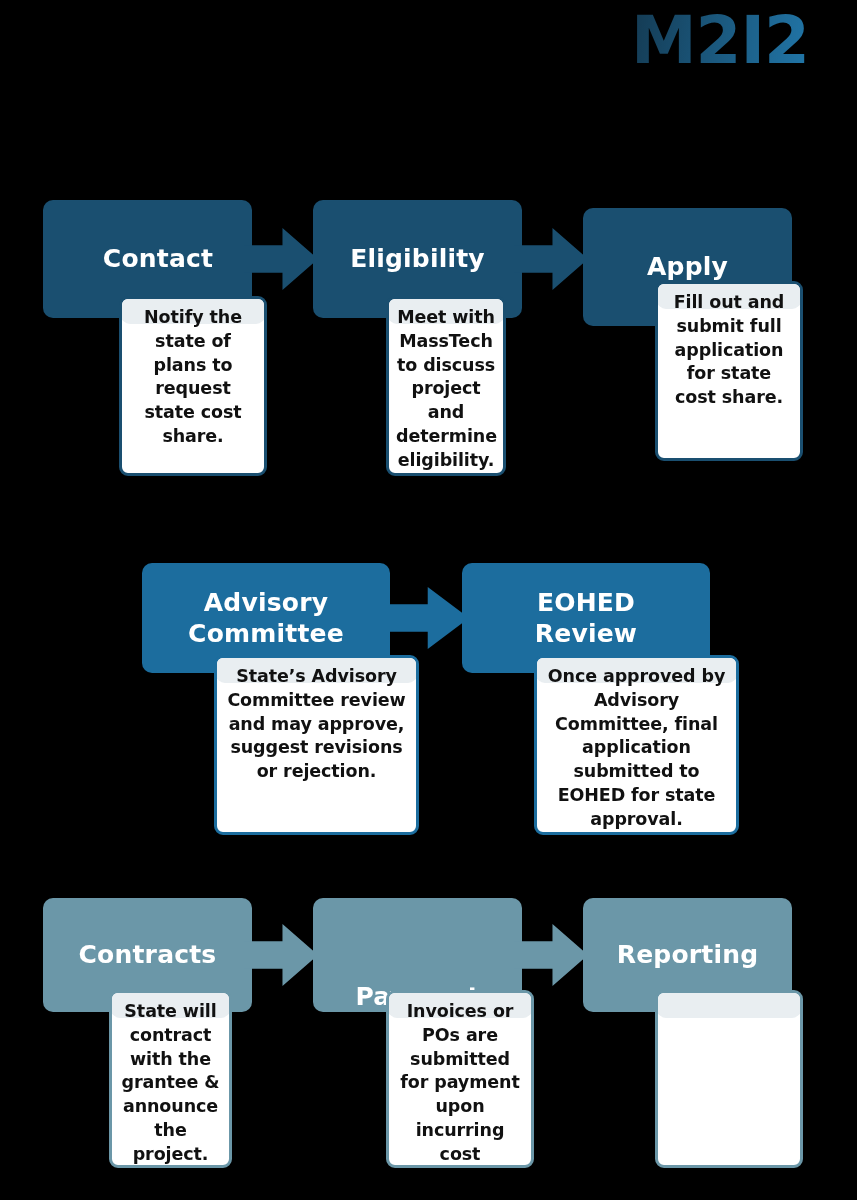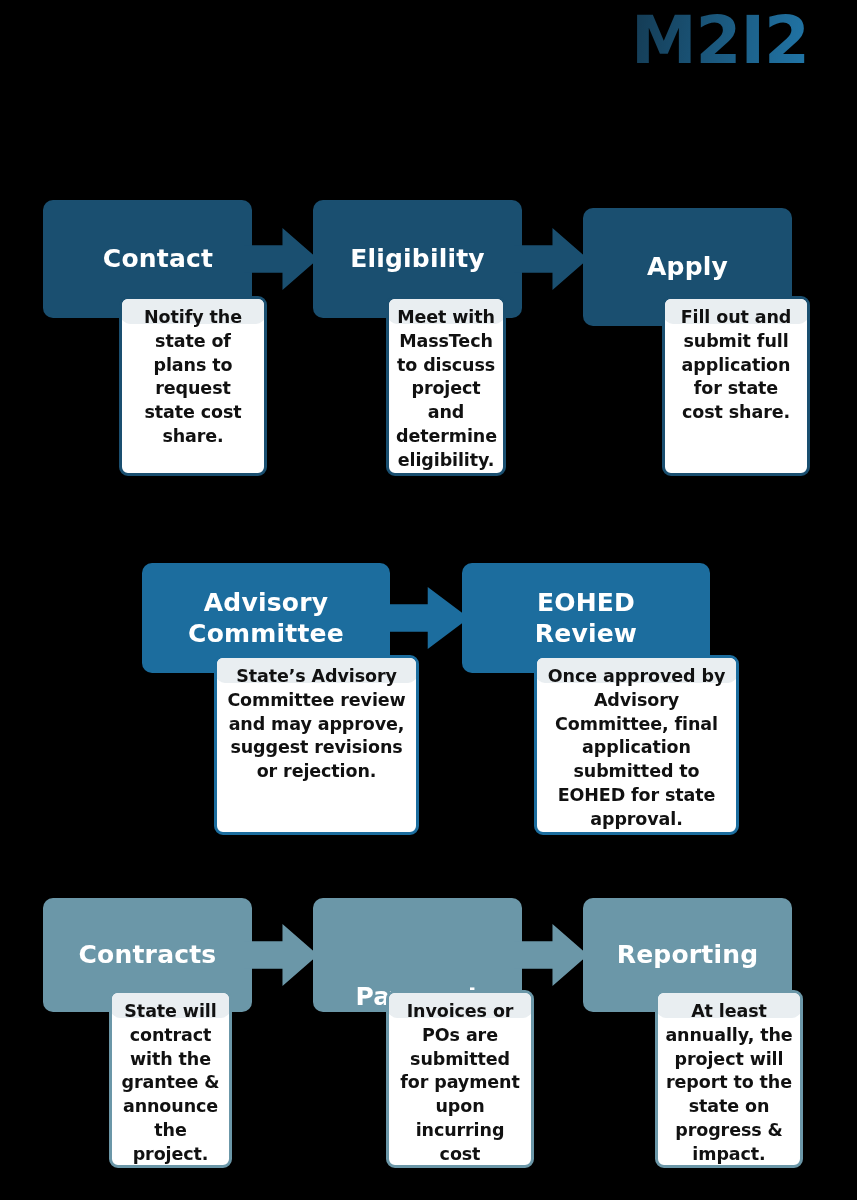--- a/index.html
+++ b/index.html
@@ -128,21 +128,21 @@
   </div>
   <div class="arrow" style="left:514px; top:28px; width:74px; height:62px; background:#1a4f70;"></div>
   <div class="card" style="left:386px; top:96px; width:120px; height:180px; border-color:#1a4f70;">
     <div class="card-strip"></div>
     <div class="card-text">Meet with MassTech to discuss project and determine eligibility.</div>
   </div>
 
   <div class="stage" style="left:583px; top:0px; width:209px; height:118px; background:#1a4f70;margin-top:8px;">
     <span class="stage-label">Apply</span>
   </div>
-  <div class="card" style="left:655px; top:96px; width:148px; height:180px; border-color:#1a4f70;margin-left:7px;">
+  <div class="card" style="left:655px; top:81px; width:148px; height:180px; border-color:#1a4f70;">
     <div class="card-strip"></div>
     <div class="card-text">Fill out and submit full application for state cost share.</div>
   </div>
 </div>
 
 <div class="row row-2">
 
   <div class="stage" style="left:142px; top:0px; width:248px; height:110px; background:#1c6d9e;">
     <span class="stage-label">Advisory
 Committee</span>
@@ -181,15 +181,14 @@
   <div class="card" style="left:386px; top:92px; width:148px; height:178px; border-color:#6b97a8;">
     <div class="card-strip"></div>
     <div class="card-text">Invoices or POs are submitted for payment upon incurring cost</div>
   </div>
 
   <div class="stage" style="left:583px; top:0px; width:209px; height:114px; background:#6b97a8;">
     <span class="stage-label">Reporting</span>
   </div>
   <div class="card" style="left:655px; top:92px; width:148px; height:178px; border-color:#6b97a8;">
     <div class="card-strip"></div>
-    <div class="card-text">At least annually, the project will report to the state on progress &amp; impact.</div>
   </div>
 </div>
 
 </body></html>

